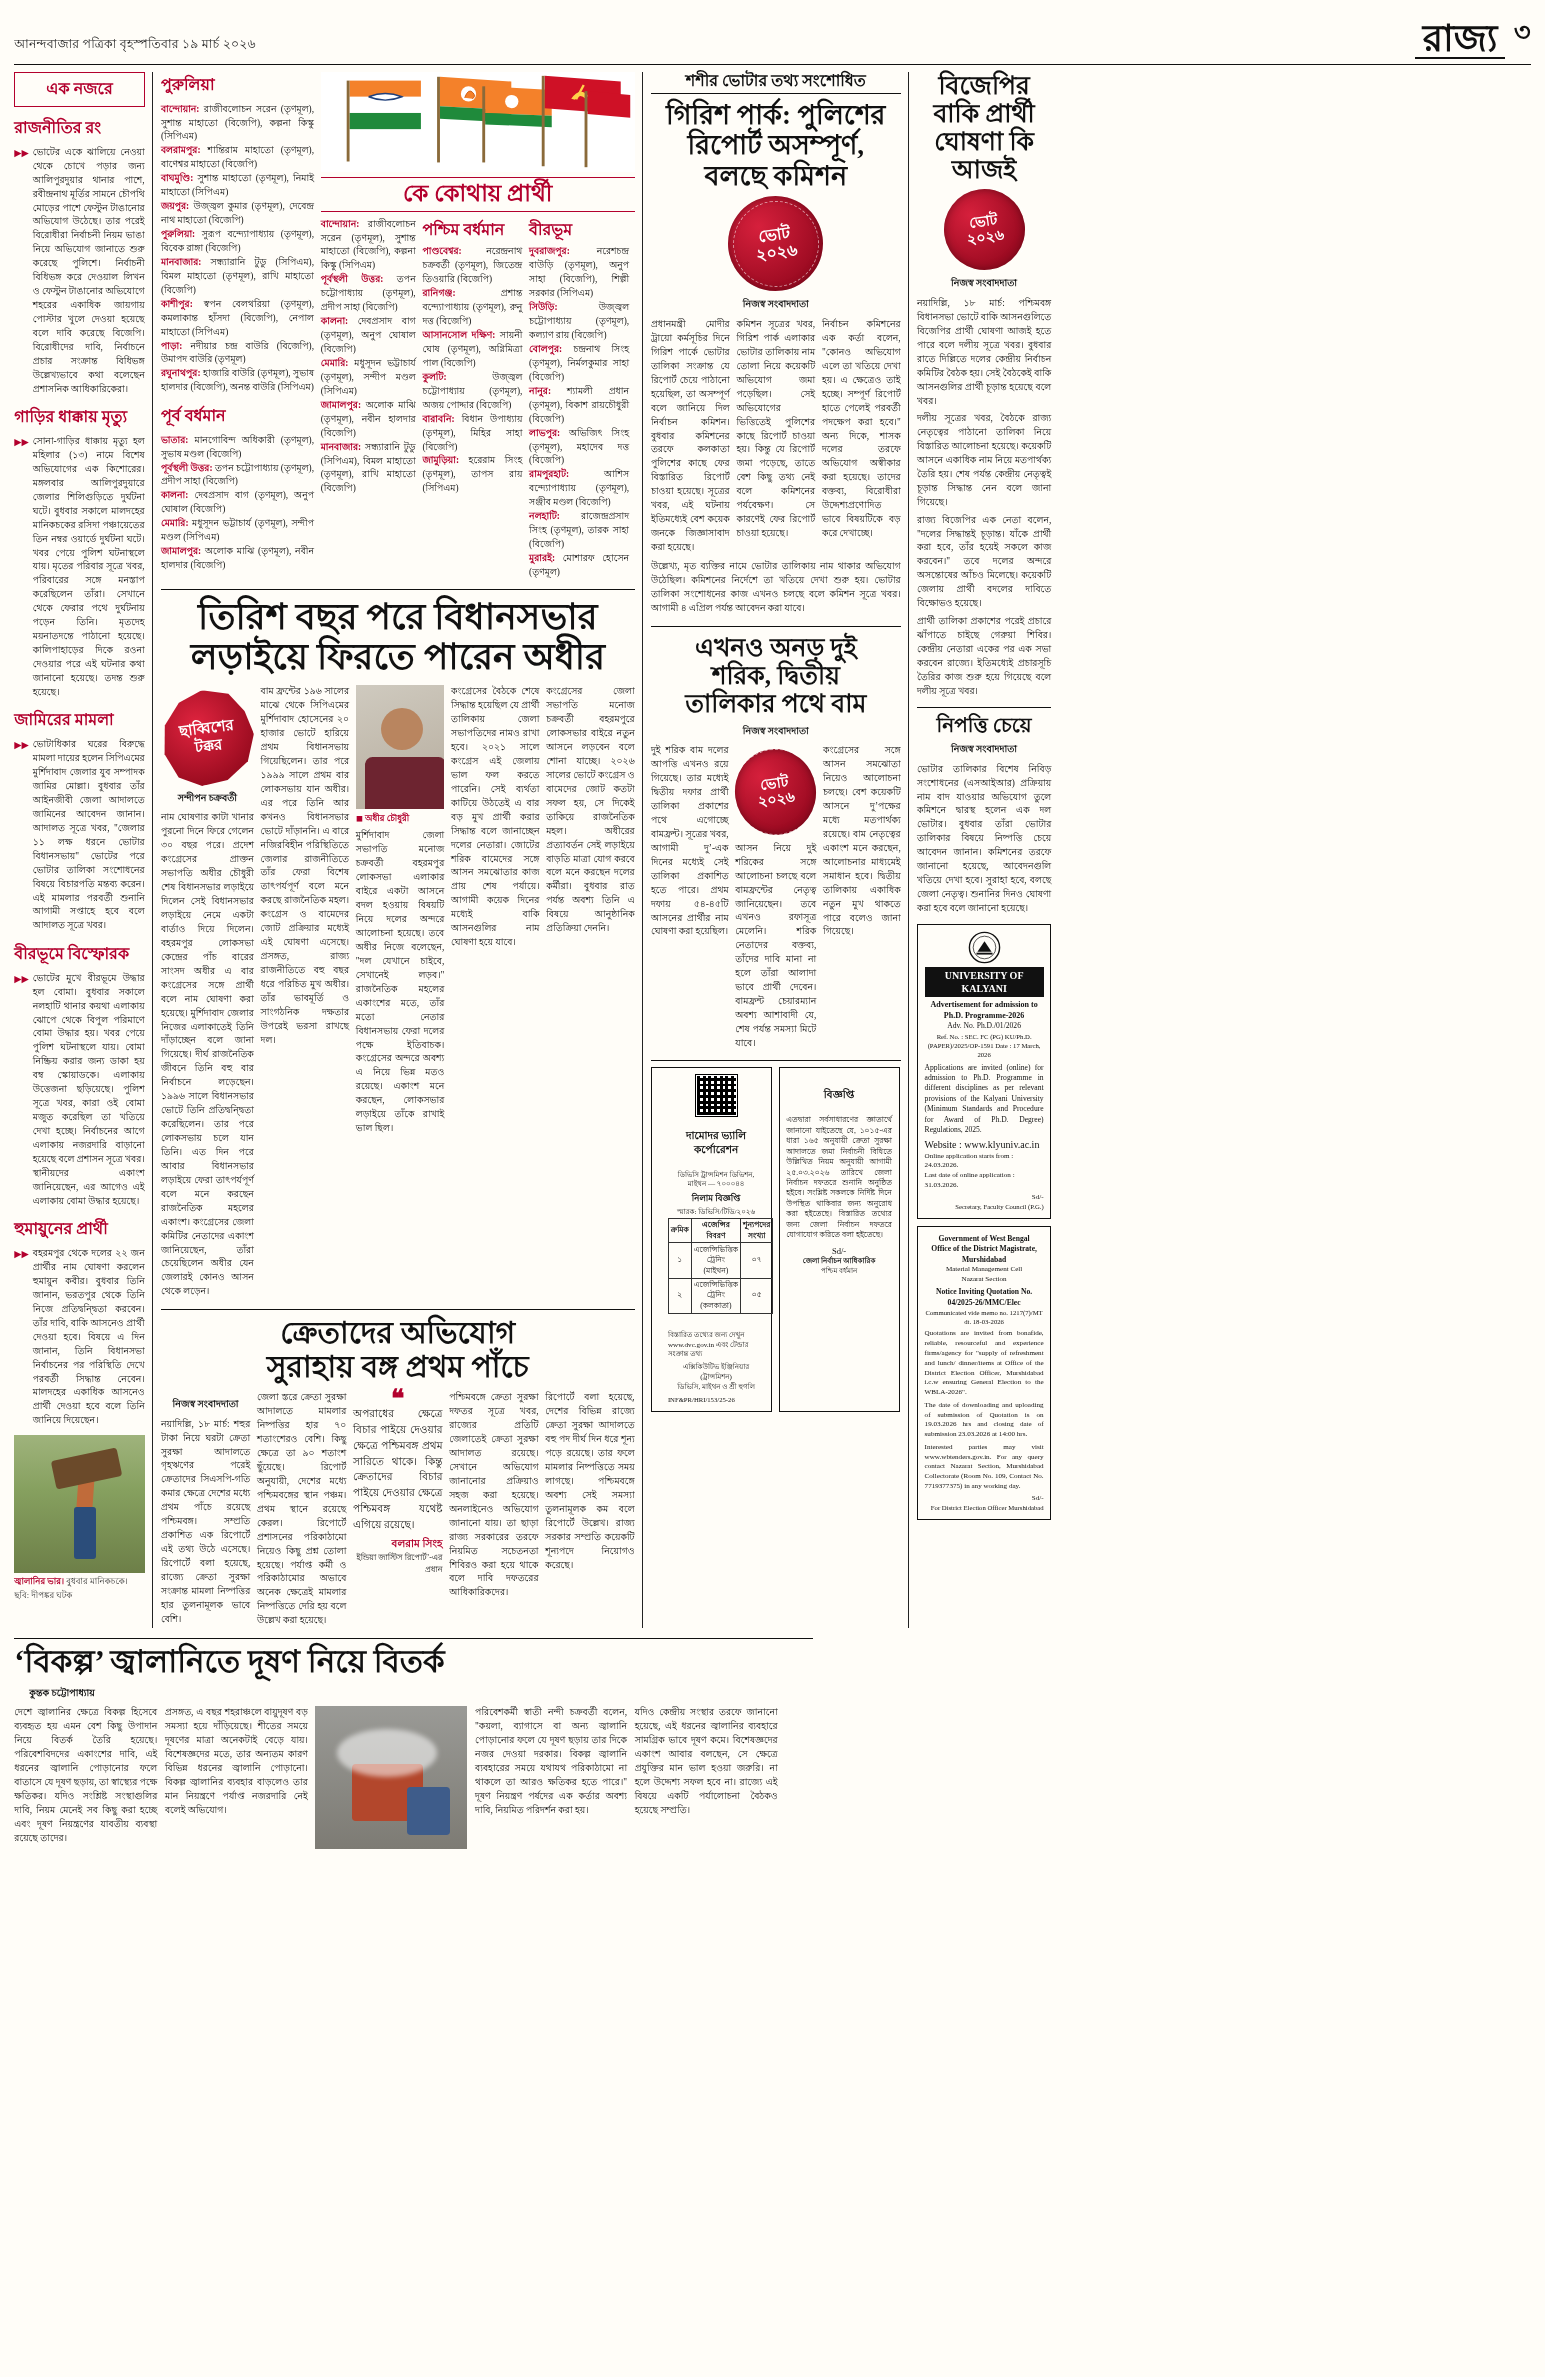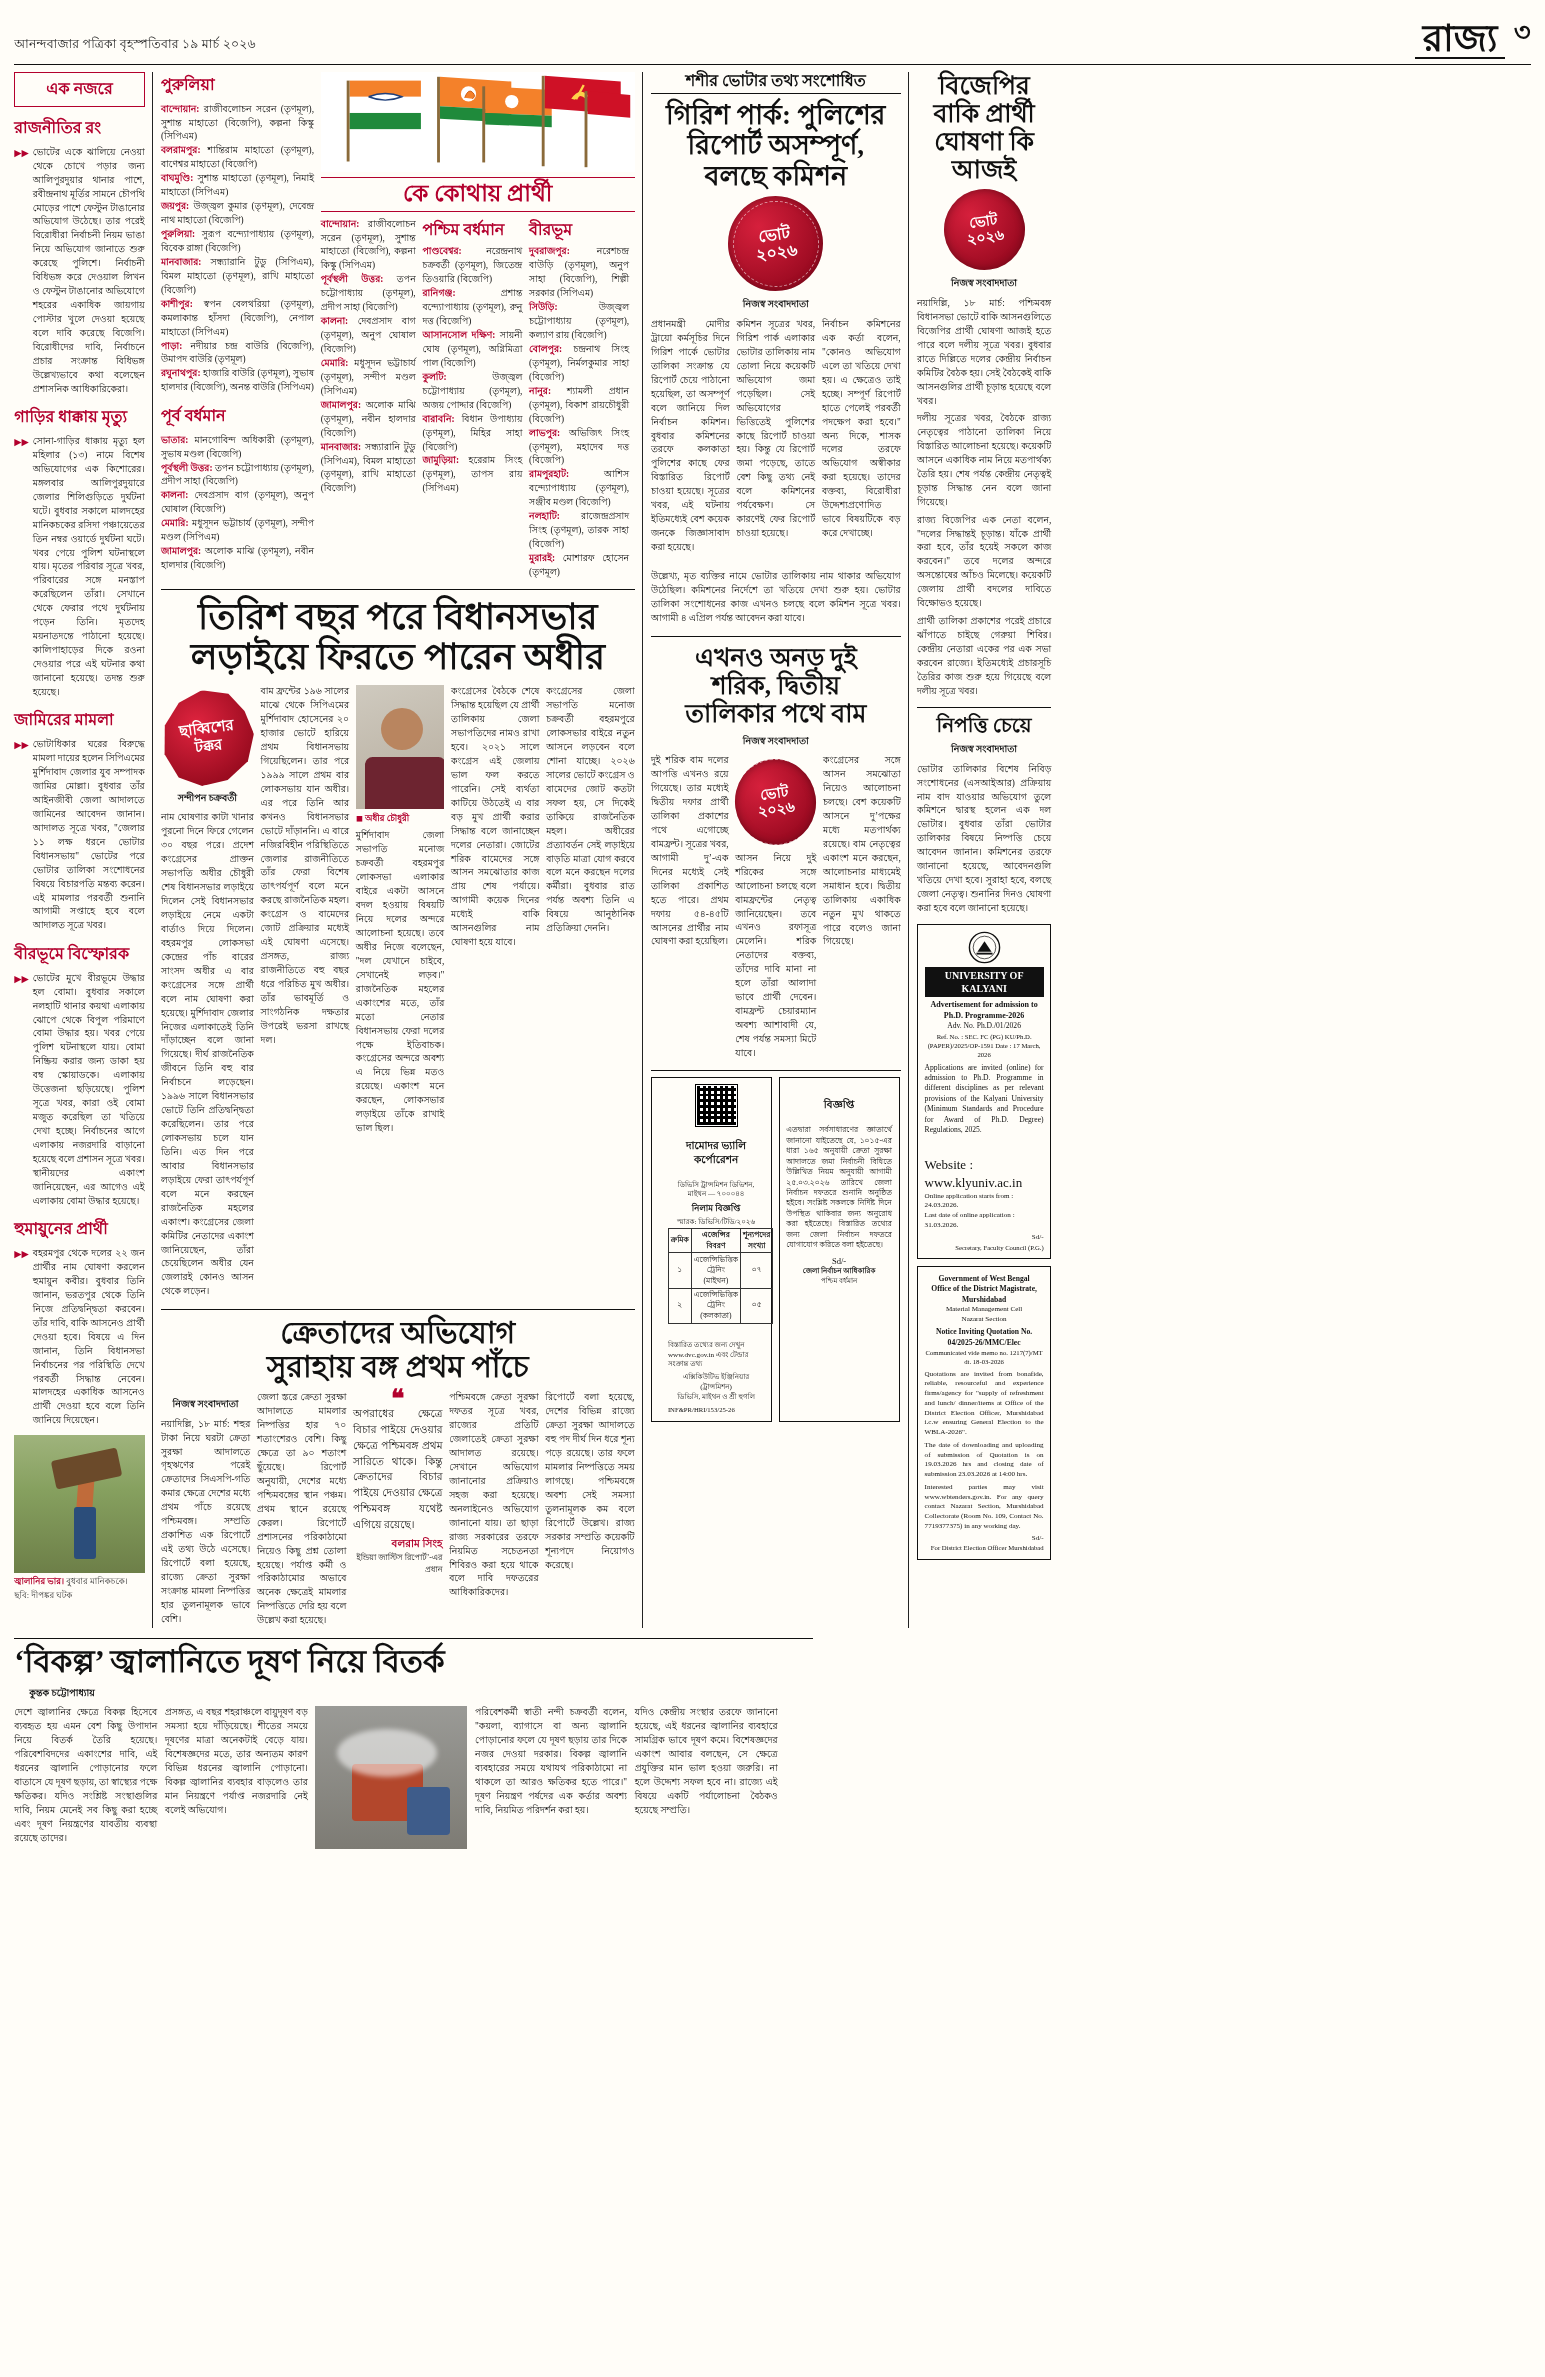--- a/index.html
+++ b/index.html
@@ -330,21 +330,21 @@
           <span>২০২৬</span>
         </div>
       </div>
       <div class="byline">নিজস্ব সংবাদদাতা</div>
 
       <div style="display:flex;gap:6.7px;">
         <div style="width:81px;" class="body-txt small">প্রধানমন্ত্রী মোদীর ট্রায়ো কর্মসূচির দিনে গিরিশ পার্কে ভোটার তালিকা সংক্রান্ত যে রিপোর্ট চেয়ে পাঠানো হয়েছিল, তা অসম্পূর্ণ বলে জানিয়ে দিল নির্বাচন কমিশন। বুধবার কমিশনের তরফে কলকাতা পুলিশের কাছে ফের বিস্তারিত রিপোর্ট চাওয়া হয়েছে। সূত্রের খবর, এই ঘটনায় ইতিমধ্যেই বেশ কয়েক জনকে জিজ্ঞাসাবাদ করা হয়েছে।</div>
         <div style="width:81px;" class="body-txt small">কমিশন সূত্রের খবর, গিরিশ পার্ক এলাকার ভোটার তালিকায় নাম তোলা নিয়ে কয়েকটি অভিযোগ জমা পড়েছিল। সেই অভিযোগের ভিত্তিতেই পুলিশের কাছে রিপোর্ট চাওয়া হয়। কিন্তু যে রিপোর্ট জমা পড়েছে, তাতে বেশ কিছু তথ্য নেই বলে কমিশনের পর্যবেক্ষণ। সে কারণেই ফের রিপোর্ট চাওয়া হয়েছে।</div>
         <div style="width:81px;" class="body-txt small">নির্বাচন কমিশনের এক কর্তা বলেন, "কোনও অভিযোগ এলে তা খতিয়ে দেখা হয়। এ ক্ষেত্রেও তাই হচ্ছে। সম্পূর্ণ রিপোর্ট হাতে পেলেই পরবর্তী পদক্ষেপ করা হবে।" অন্য দিকে, শাসক দলের তরফে অভিযোগ অস্বীকার করা হয়েছে। তাদের বক্তব্য, বিরোধীরা উদ্দেশ্যপ্রণোদিত ভাবে বিষয়টিকে বড় করে দেখাচ্ছে।</div>
       </div>
-      <div class="body-txt small" style="margin-top:15px;">উল্লেখ্য, মৃত ব্যক্তির নামে ভোটার তালিকায় নাম থাকার অভিযোগ উঠেছিল। কমিশনের নির্দেশে তা খতিয়ে দেখা শুরু হয়। ভোটার তালিকা সংশোধনের কাজ এখনও চলছে বলে কমিশন সূত্রে খবর। আগামী ৪ এপ্রিল পর্যন্ত আবেদন করা যাবে।</div>
+      <div class="body-txt small" style="margin-top:5px;">উল্লেখ্য, মৃত ব্যক্তির নামে ভোটার তালিকায় নাম থাকার অভিযোগ উঠেছিল। কমিশনের নির্দেশে তা খতিয়ে দেখা শুরু হয়। ভোটার তালিকা সংশোধনের কাজ এখনও চলছে বলে কমিশন সূত্রে খবর। আগামী ৪ এপ্রিল পর্যন্ত আবেদন করা যাবে।</div>
 
       <div class="thick-h" style="margin-top:10.5px;padding-top:6.7px;">
         <div class="headline" style="font-size:25px;">এখনও অনড় দুই</div>
         <div class="headline" style="font-size:25px;">শরিক, দ্বিতীয়</div>
         <div class="headline" style="font-size:25px;">তালিকার পথে বাম</div>
         <div class="byline">নিজস্ব সংবাদদাতা</div>
 
         <div style="display:flex;gap:6.7px;">
           <div style="width:81px;" class="body-txt small">দুই শরিক বাম দলের আপত্তি এখনও রয়ে গিয়েছে। তার মধ্যেই দ্বিতীয় দফার প্রার্থী তালিকা প্রকাশের পথে এগোচ্ছে বামফ্রন্ট। সূত্রের খবর, আগামী দু’-এক দিনের মধ্যেই সেই তালিকা প্রকাশিত হতে পারে। প্রথম দফায় ৫৪-৪৫টি আসনের প্রার্থীর নাম ঘোষণা করা হয়েছিল।</div>
           <div style="width:81px;">
@@ -436,21 +436,21 @@
             <circle cx="35" cy="35" r="24" fill="none" stroke="#111" stroke-width="1.5"></circle>
             <path d="M20 44 L35 22 L50 44 Z" fill="#111"></path>
             <rect x="18" y="46" width="34" height="4" fill="#111"></rect>
           </svg>
         </div>
         <div class="ad-center" style="background:#111;color:#fff;font-weight:bold;font-size:10px;padding:1.4px 0;margin-top:2.9px;">UNIVERSITY OF KALYANI</div>
         <div class="ad-center" style="font-weight:bold;font-size:8px;margin-top:1.9px;">Advertisement for admission to Ph.D. Programme-2026</div>
         <div class="ad-center" style="font-size:7.6px;">Adv. No. Ph.D./01/2026</div>
         <div class="ad-center" style="font-size:6.7px;">Ref. No. : SEC. FC (PG) KU/Ph.D.(PAPER)/2025/OP-1591 Date : 17 March, 2026</div>
         <div style="font-size:7.6px;text-align:justify;margin-top:2.9px;">Applications are invited (online) for admission to Ph.D. Programme in different disciplines as per relevant provisions of the Kalyani University (Minimum Standards and Procedure for Award of Ph.D. Degree) Regulations, 2025.</div>
-        <div style="font-size:13px;margin-top:20px;">Website : www.klyuniv.ac.in</div>
+        <div style="font-size:10px;margin-top:2px;">Website : www.klyuniv.ac.in</div>
         <div style="font-size:7.1px;">Online application starts from : 24.03.2026.</div>
         <div style="font-size:7.1px;">Last date of online application : 31.03.2026.</div>
         <div style="text-align:right;font-size:7.1px;margin-top:1.9px;">Sd/-</div>
         <div style="text-align:right;font-size:6.7px;">Secretary, Faculty Council (P.G.)</div>
       </div>
 
       <div class="ad-box" style="margin-top:6.7px;">
         <div class="ad-center" style="font-weight:bold;font-size:7.6px;">Government of West Bengal</div>
         <div class="ad-center" style="font-weight:bold;font-size:7.6px;">Office of the District Magistrate,</div>
         <div class="ad-center" style="font-weight:bold;font-size:7.6px;">Murshidabad</div>

